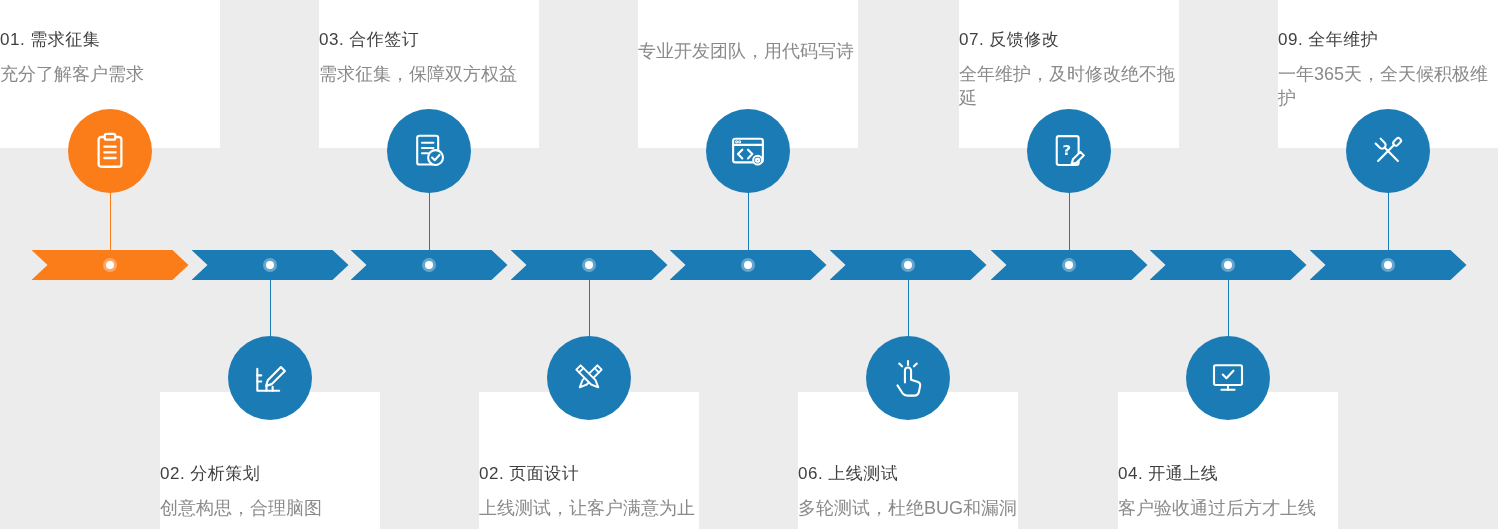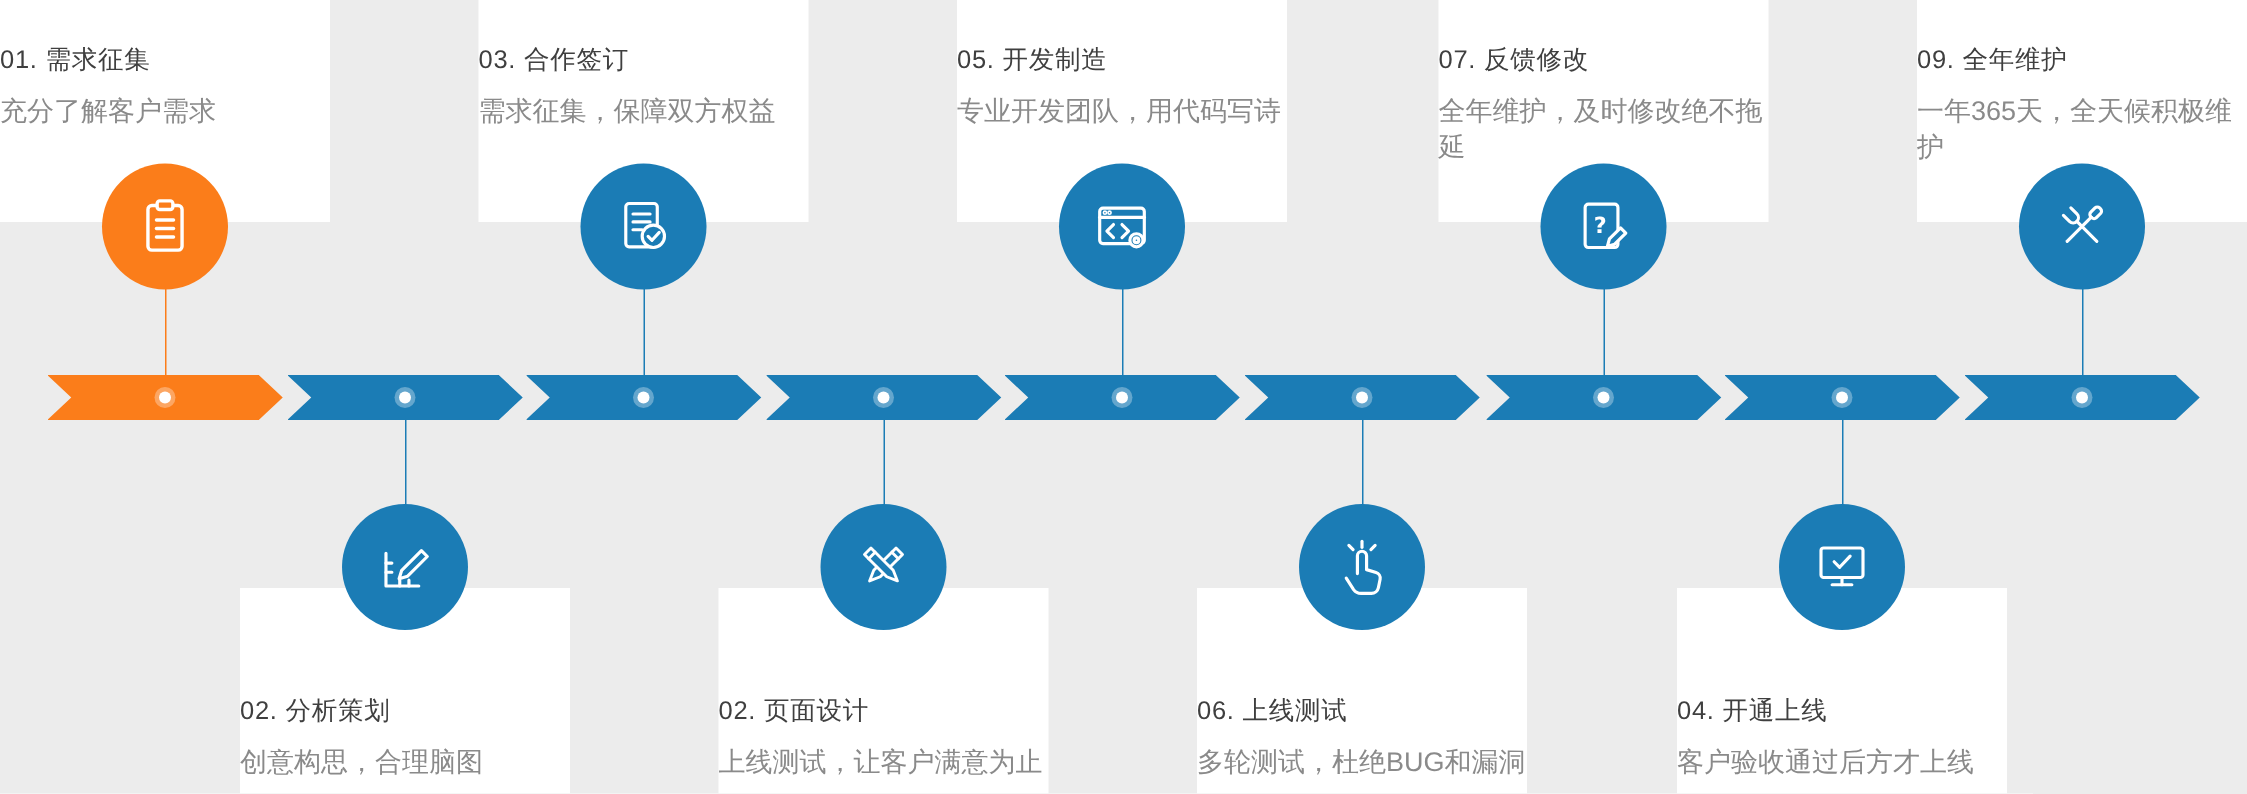--- a/index.html
+++ b/index.html
@@ -143,21 +143,20 @@
         <g transform="rotate(-45 24 24)">
           <path d="M20.5 7 h7 v24 l-3.5 8 -3.5 -8 z" fill="currentColor"></path>
           <line x1="20.5" y1="11.5" x2="27.5" y2="11.5"></line>
         </g>
       </svg>
     </div>
   </section>
 
   <section class="step top" style="--cx:748px">
     <div class="card">
-      <h3 class="title">05. 开发制造</h3>
       <p class="subtitle">专业开发团队，用代码写诗</p>
     </div>
     <div class="connector blue"></div>
     <div class="icon-circle blue">
       <svg width="42" height="42" viewBox="0 0 48 48" fill="none" stroke="#fff" stroke-width="2.4" stroke-linecap="round" stroke-linejoin="round">
         <rect x="7" y="10" width="34" height="27" rx="2.5"></rect>
         <line x1="7" y1="17" x2="41" y2="17"></line>
         <circle cx="11" cy="13.5" r="0.6"></circle>
         <circle cx="14.5" cy="13.5" r="0.6"></circle>
         <path d="M17.5 22.5 l-5 5 5 5"></path>

